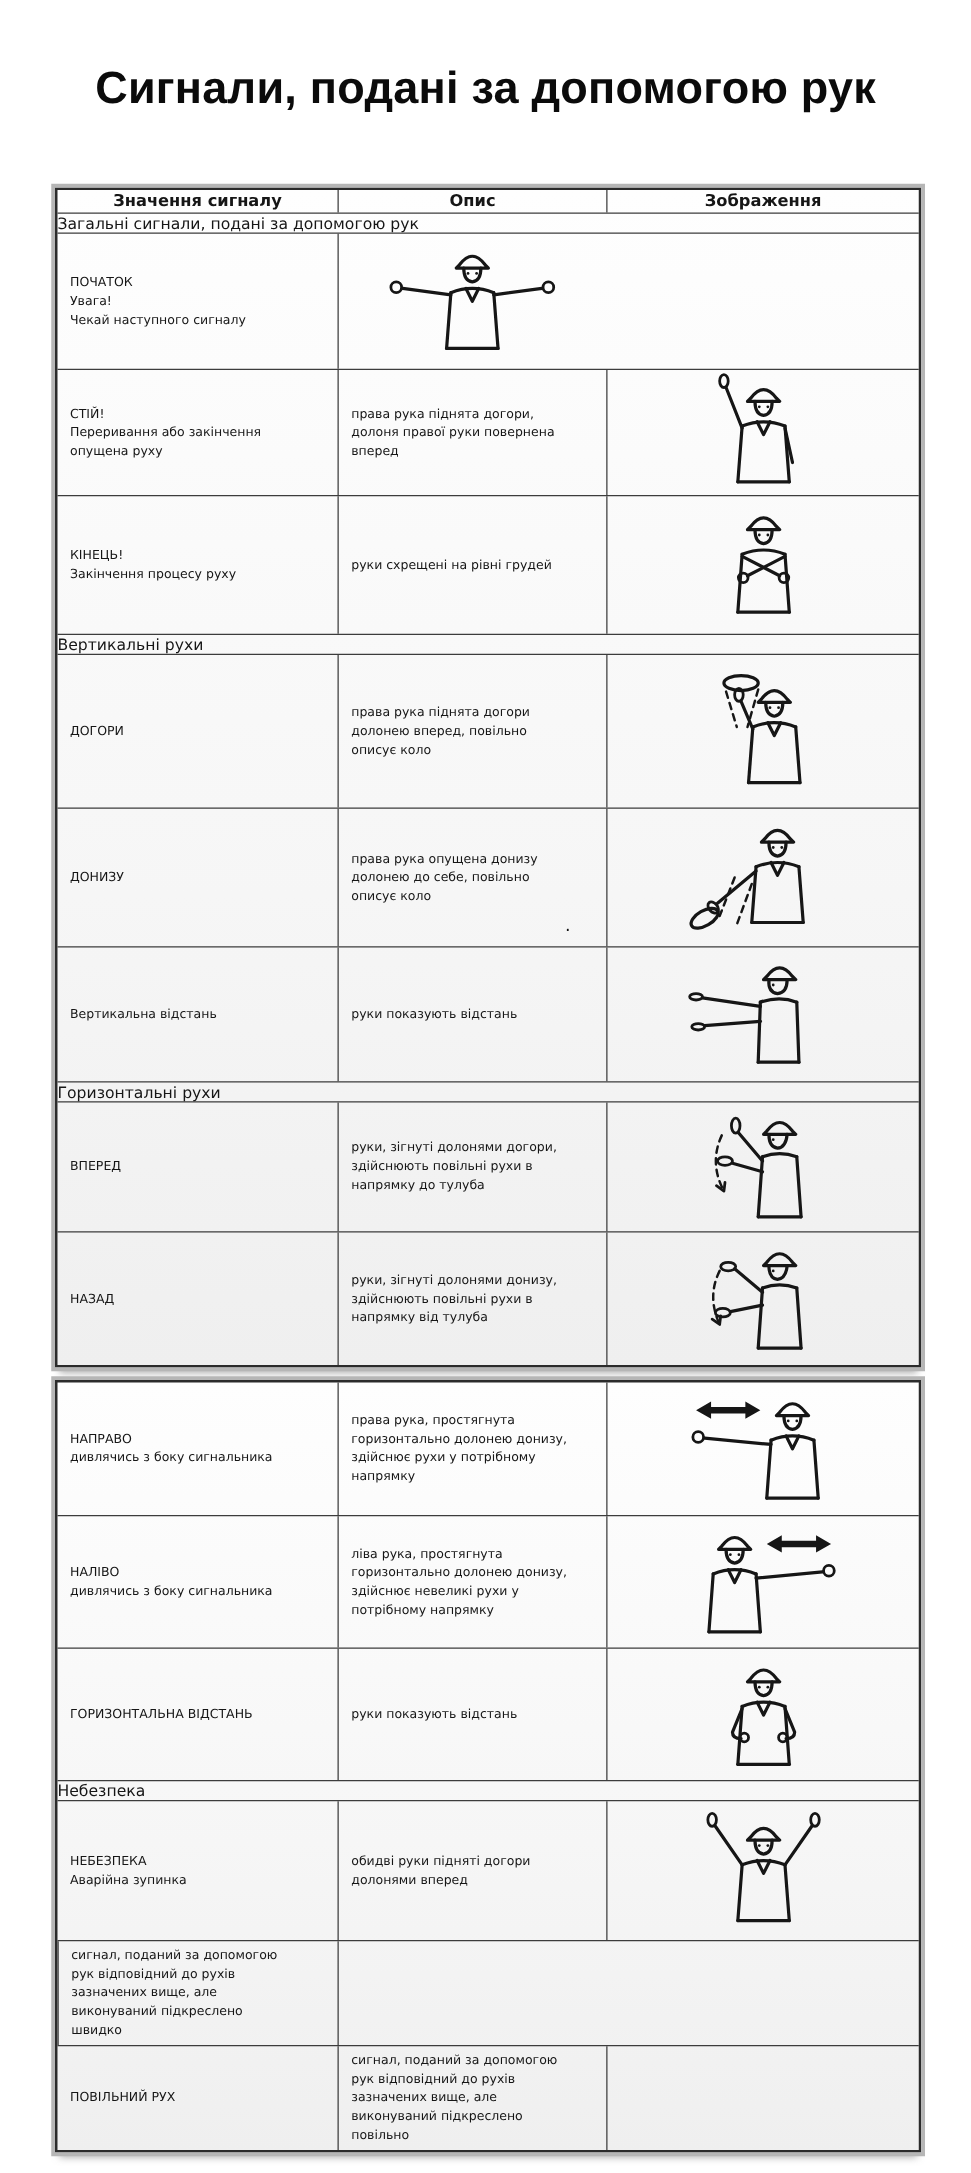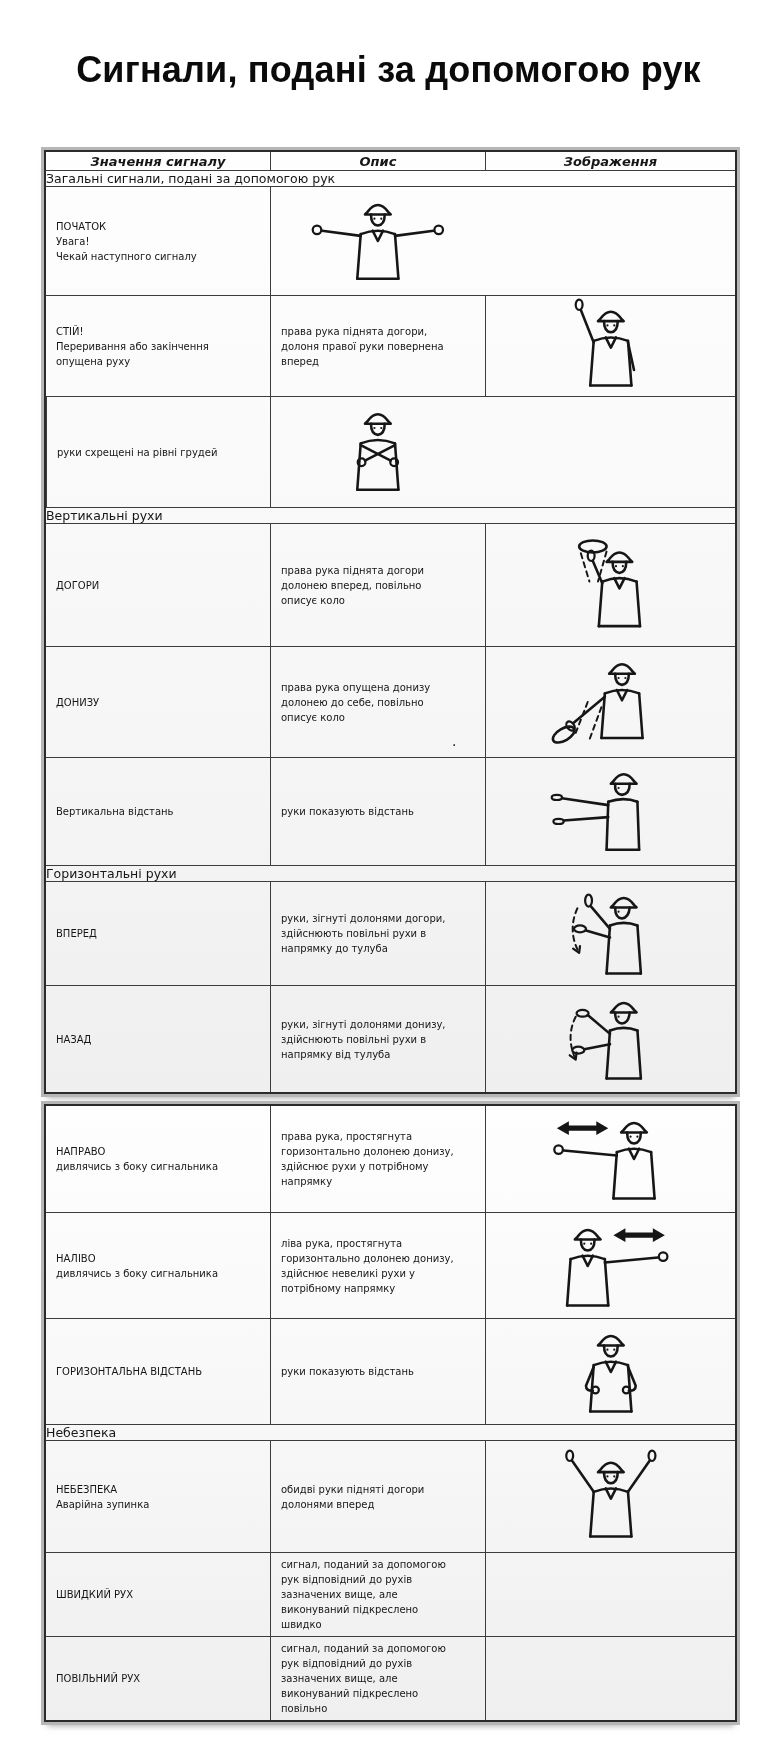--- a/index.html
+++ b/index.html
@@ -24,21 +24,21 @@
   .tbl + .tbl{margin-top:10px;}
   .row{display:grid;grid-template-columns:224px 215px 1fr;}
   .row + .row,.row + .section,.section + .row{border-top:1.4px solid #3c3c3c;}
   .cell{display:flex;align-items:center;box-sizing:border-box;}
   .cell.c2,.cell.c3{border-left:1.4px solid #3c3c3c;}
   .cell-text{
     white-space:pre-line;font-size:10px;line-height:15px;
     padding:4px 6px 4px 10px;
   }
   .hdr .cell{justify-content:center;min-height:18px;}
-  .hdr .cell-text{font-weight:bold;font-size:13px;padding:1px 4px;font-style:italic;}
+  .hdr .cell-text{font-weight:bold;font-size:13px;padding:1px 4px;}
   .section{
     text-align:left;font-size:12.5px;line-height:13px;
     padding:1px 0;min-height:13px;
   }
   .c3{justify-content:center;text-align:center;}
   
   .h108{min-height:108px}.h100{min-height:100px}.h110{min-height:110px}
   .h122{min-height:122px}.h107{min-height:107px}.h103{min-height:103px}
   .h106{min-height:106px}.h105{min-height:105px}.h111{min-height:111px}
   .h75{min-height:75px}.h72{min-height:72px}
@@ -123,20 +123,24 @@
           <path d="M61,102 L109,102"></path>
         <path d="M79,46 L85,58 L91,46"></path>
         <path d="M65,52 L50,14"></path>
           <ellipse class="hand" cx="48" cy="8" rx="4" ry="6"></ellipse>
         <path d="M105,52 L112,84"></path>
       </svg>
     </div>
   </div>
 
   <div class="row h110">
+    <div class="cell c1">
+        <span class="cell-text">КІНЕЦЬ!
+Закінчення процесу руху</span>
+      </div>
     <div class="cell c2">
         <span class="cell-text">руки схрещені на рівні грудей</span>
       </div>
     <div class="cell c3">
       <svg class="fig" viewBox="0 0 170 112">
         <path d="M73,20 Q85,4 97,20 L100,23 L70,23 Z"></path>
           <path d="M77,23 Q77,35 85,36 Q93,35 93,23"></path>
         <circle class="dot" cx="81" cy="28" r="1.3"></circle>
           <circle class="dot" cx="89" cy="28" r="1.3"></circle>
         <path d="M65,46 Q85,38 105,46"></path>
@@ -404,23 +408,20 @@
         <path d="M79,46 L85,58 L91,46"></path>
         <path d="M65,50 L40,14"></path>
           <ellipse class="hand" cx="37" cy="8" rx="4" ry="6"></ellipse>
         <path d="M105,50 L130,14"></path>
           <ellipse class="hand" cx="133" cy="8" rx="4" ry="6"></ellipse>
       </svg>
     </div>
   </div>
 
   <div class="row h75">
-    <div class="cell c1">
-        <span class="cell-text">ШВИДКИЙ РУХ</span>
-      </div>
     <div class="cell c2">
         <span class="cell-text">сигнал, поданий за допомогою
 рук відповідний до рухів
 зазначених вище, але
 виконуваний підкреслено
 швидко</span>
       </div>
     <div class="cell c3"></div>
   </div>
 

